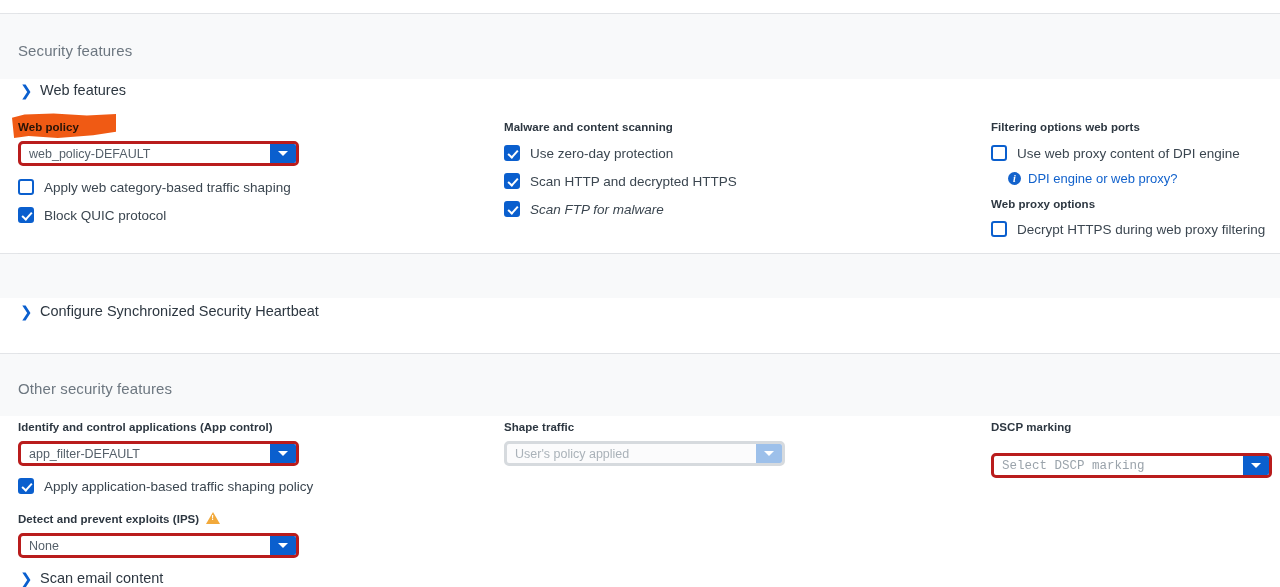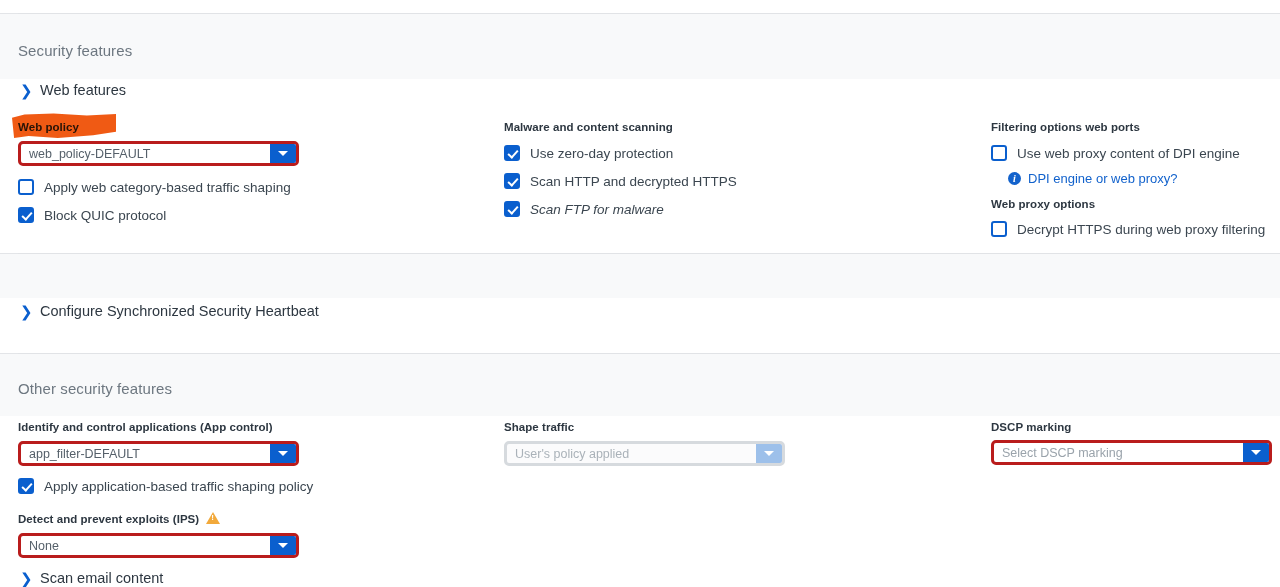--- a/index.html
+++ b/index.html
@@ -294,21 +294,21 @@
     <div class="select" style="margin-top:8px;">
       <div class="val">None</div>
       <div class="arrow">
           <i></i>
         </div>
     </div>
   </div>
 
   <div class="col col-c" style="top:421px;">
     <div class="grp-label">DSCP marking</div>
-    <div class="select" style="margin-top:7px;">
+    <div class="select" style="margin-top:20px;font-family:Liberation Mono, monospace;">
       <div class="val placeholder">Select DSCP marking</div>
       <div class="arrow">
           <i></i>
         </div>
     </div>
   </div>
 
   <div class="collapsible cl-email">
     <span class="chev">❯</span>
     <span>Scan email content</span>

